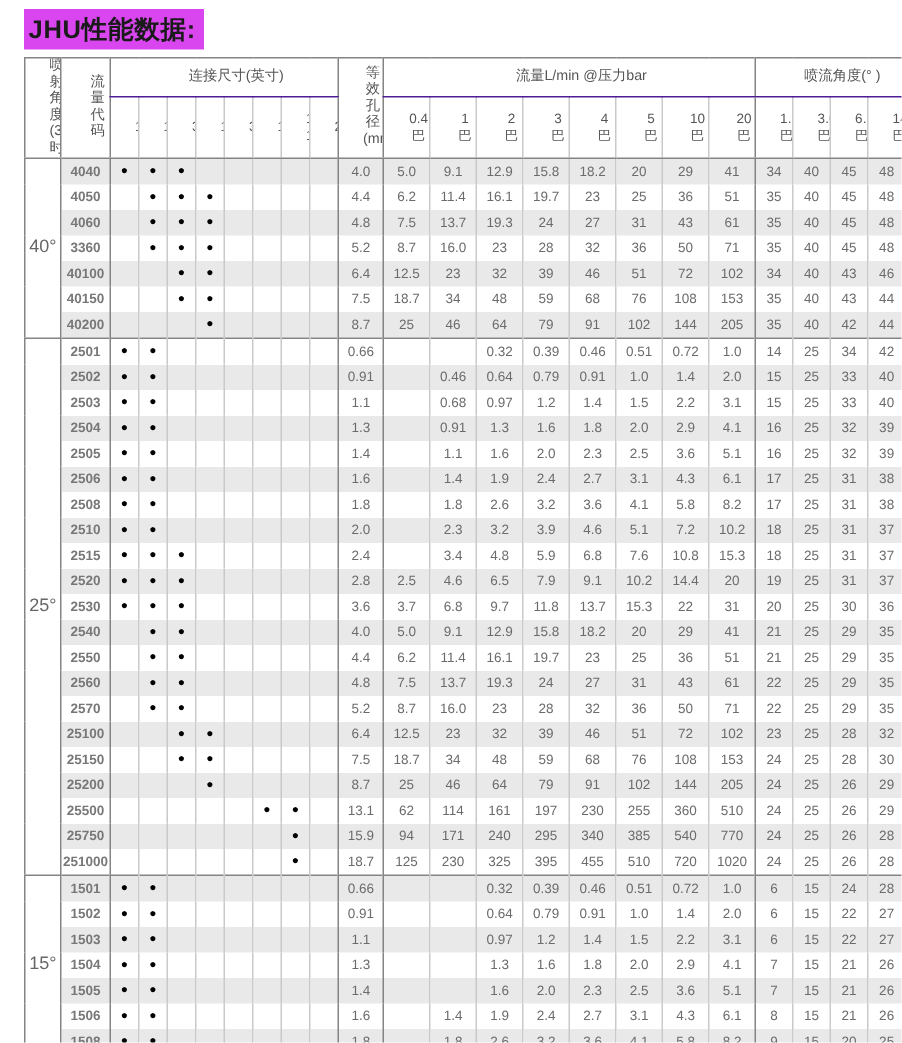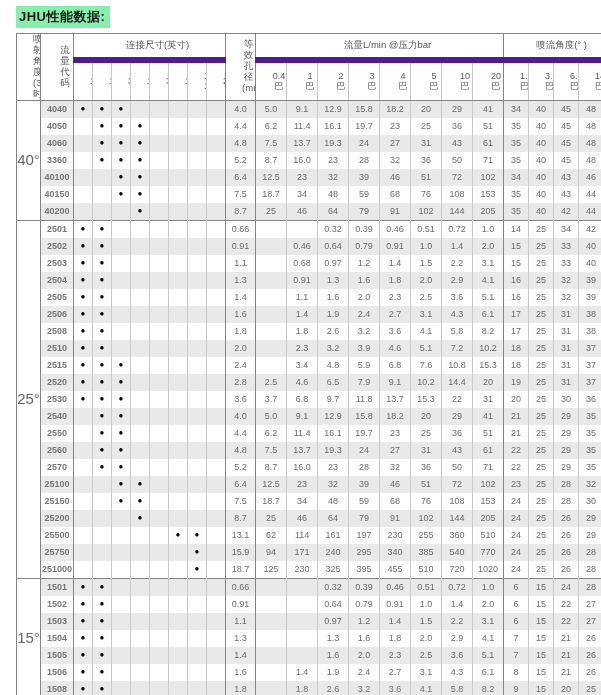--- a/index.html
+++ b/index.html
@@ -1,28 +1,28 @@
 <!DOCTYPE html>
 <html><head>
 <meta charset="utf-8">
 <style>
   html,body{margin:0;padding:0;background:#ffffff;}
   body{width:601px;height:695px;font-family:"Liberation Sans","DejaVu Sans",sans-serif;}
   .title-wrap{padding:6px 0 5px 16px;}
-  .page-title{display:inline-block;background:#86efac;color:#1a1a1a;font-size:13px;font-weight:bold;padding:2px 5px 2px 3px;letter-spacing:.5px;}
+  .page-title{display:inline-block;background:#d946ef;color:#1a1a1a;font-size:17px;font-weight:bold;padding:2px 5px 2px 3px;letter-spacing:.5px;}
   table.spec{border-collapse:collapse;table-layout:fixed;margin-left:16px;width:580px;border:1px solid #848484;}
   th,td{padding:0;text-align:center;vertical-align:middle;color:#6b6b6b;font-size:9px;line-height:1.15;overflow:hidden;}
   thead th{font-weight:normal;color:#555;white-space:pre-line;padding-left:16px;}
   thead tr.h1 th{height:22px;font-size:9.5px;}
   thead tr.h2 th{height:36px;border-bottom:1px solid #848484;}
-  thead th.grp{border-bottom:6px solid #4c1d95;}
+  thead th.grp{border-bottom:1px solid #4c1d95;}
   thead th.span2{border-bottom:1px solid #848484;}
   tbody td{height:17px;}
   tbody tr.even td{background:#e9e9e9;}
-  td.angle-cell{background:#ffffff !important;color:#666;font-size:15px;}
+  td.angle-cell{background:#ffffff !important;color:#666;font-size:12px;}
   tr.group-start td{border-top:1px solid #848484;margin-left:28px;}
   .vd{border-left:1px solid #848484;}
   .vl{border-left:1px solid #c9c9c9;}
   td.dot{font-size:8px;color:#000;}
   td.code{color:#777;font-weight:bold;}
 </style>
 </head>
 <body>
 
 <div class="title-wrap">

